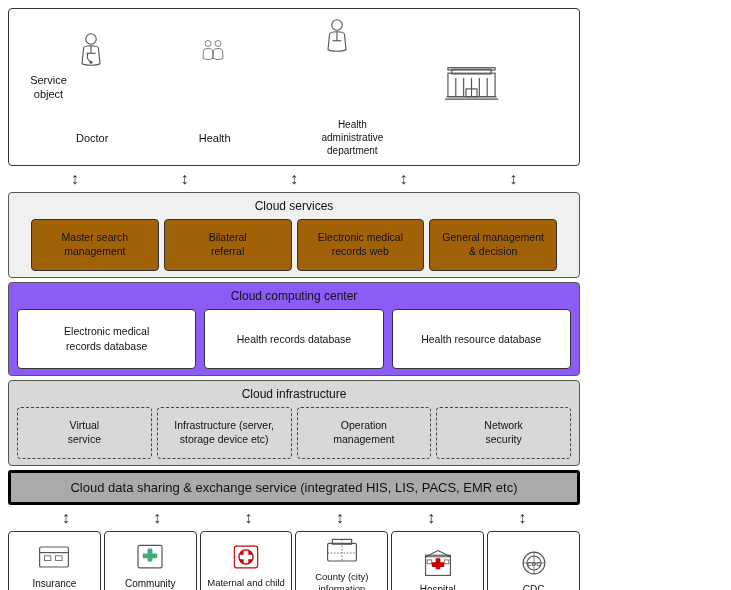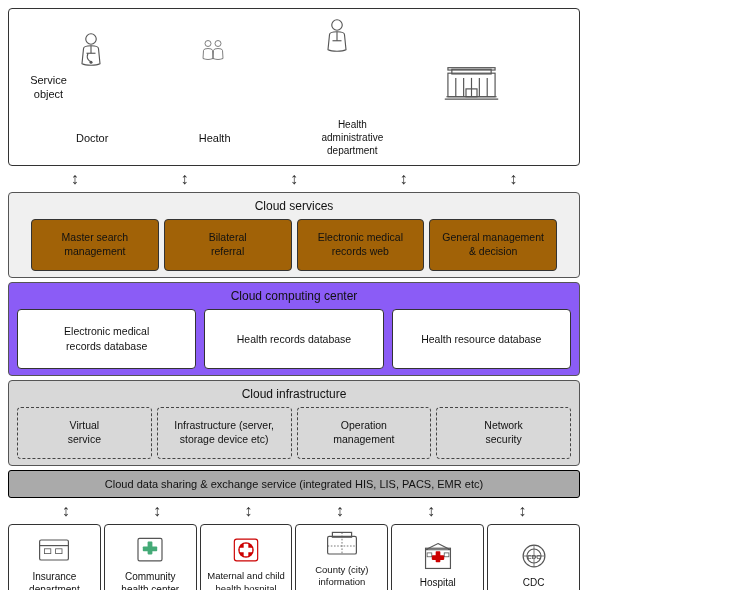--- a/index.html
+++ b/index.html
@@ -160,25 +160,25 @@
       font-size: 10.5px;
       line-height: 1.3;
       min-height: 52px;
       display: flex;
       align-items: center;
       justify-content: center;
     }
 
     
     .cloud-data-bar {
-      border: 1px solid #000000;
+      border: 3px solid #000000;
       background: #aaa;
       text-align: center;
       padding: 7px 10px;
-      font-size: 11px;
+      font-size: 13px;
       border-radius: 3px;
       color: #111;
     }
 
     
     .arrows-row-bottom {
       display: flex;
       align-items: center;
       height: 18px;
       padding: 0 12px;

